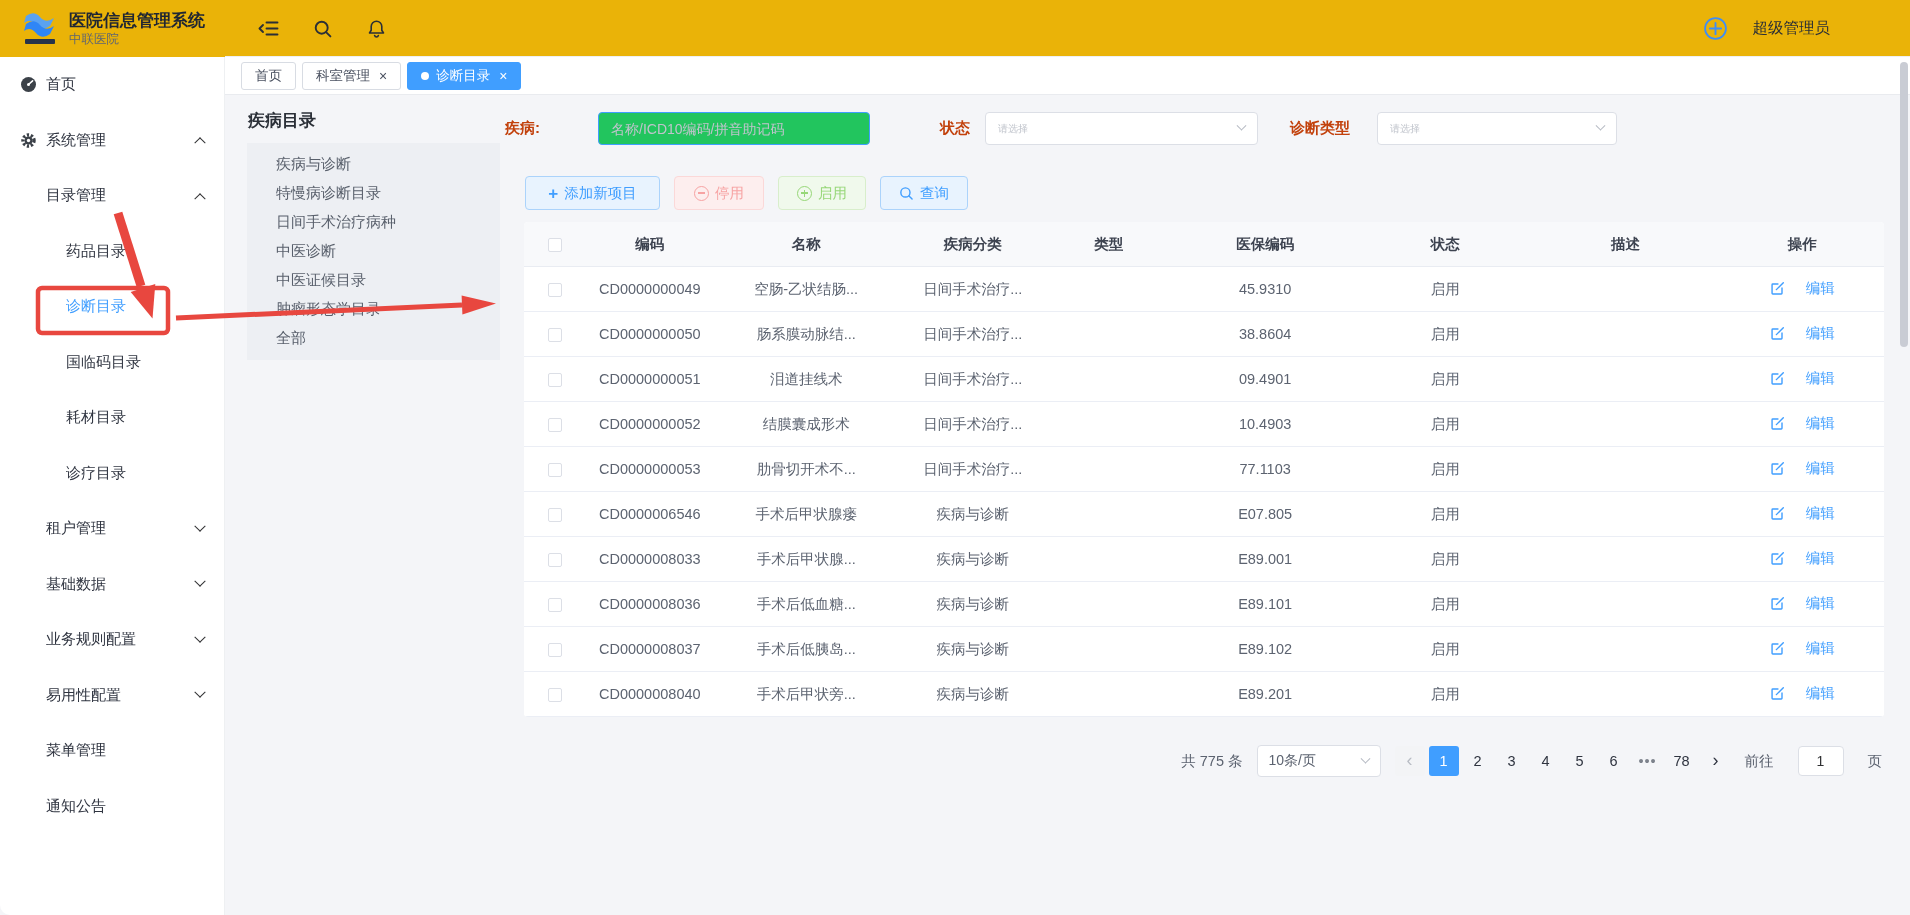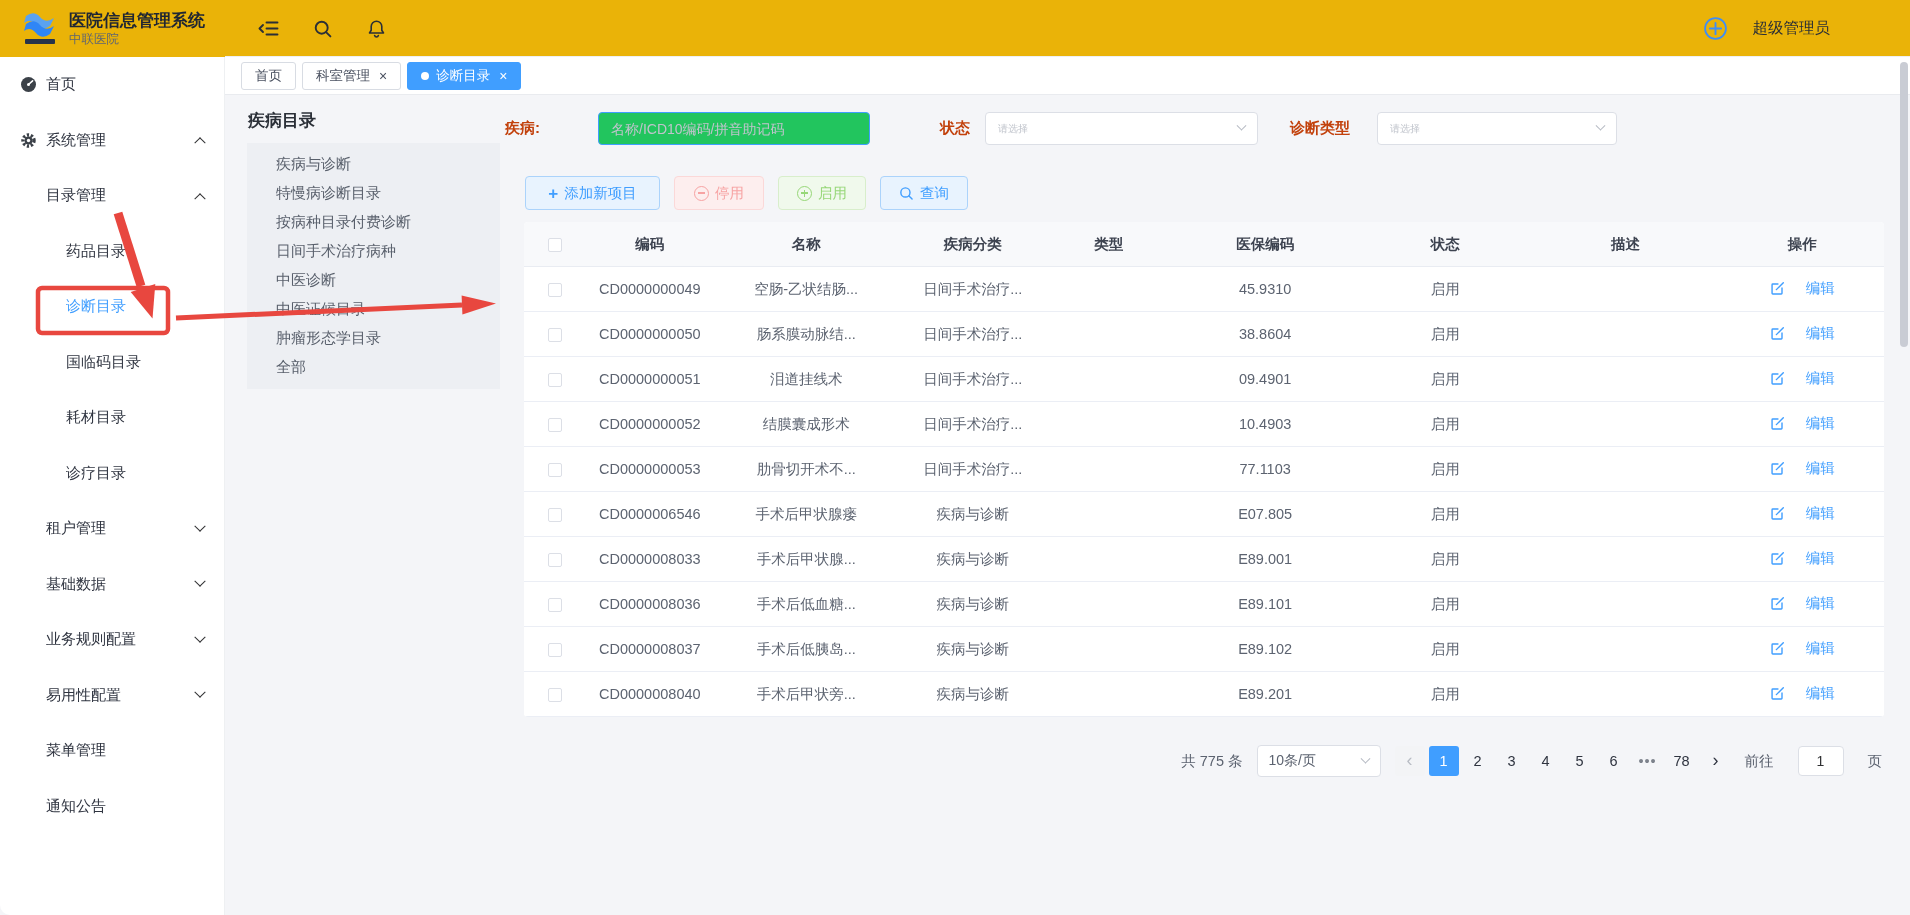--- a/index.html
+++ b/index.html
@@ -211,21 +211,20 @@
         <span>诊断目录</span>
         <span class="tab-close">×</span>
       </div>
     </div>
 
   <div class="content">
     <div class="disease-title">疾病目录</div>
     <div class="disease-list" id="disease-list">
         <div class="dl-item">疾病与诊断</div>
         <div class="dl-item">特慢病诊断目录</div>
-        <div class="dl-item">按病种目录付费诊断</div>
         <div class="dl-item">日间手术治疗病种</div>
         <div class="dl-item">中医诊断</div>
         <div class="dl-item">中医证候目录</div>
         <div class="dl-item">肿瘤形态学目录</div>
         <div class="dl-item">全部</div>
       </div>
 
     <span class="f-label" style="left:280px;">疾病:</span>
     <input class="f-input" style="left: 373px; width: 272px;" placeholder="名称/ICD10编码/拼音助记码">
     <span class="f-label" style="left:715px;">状态</span>

